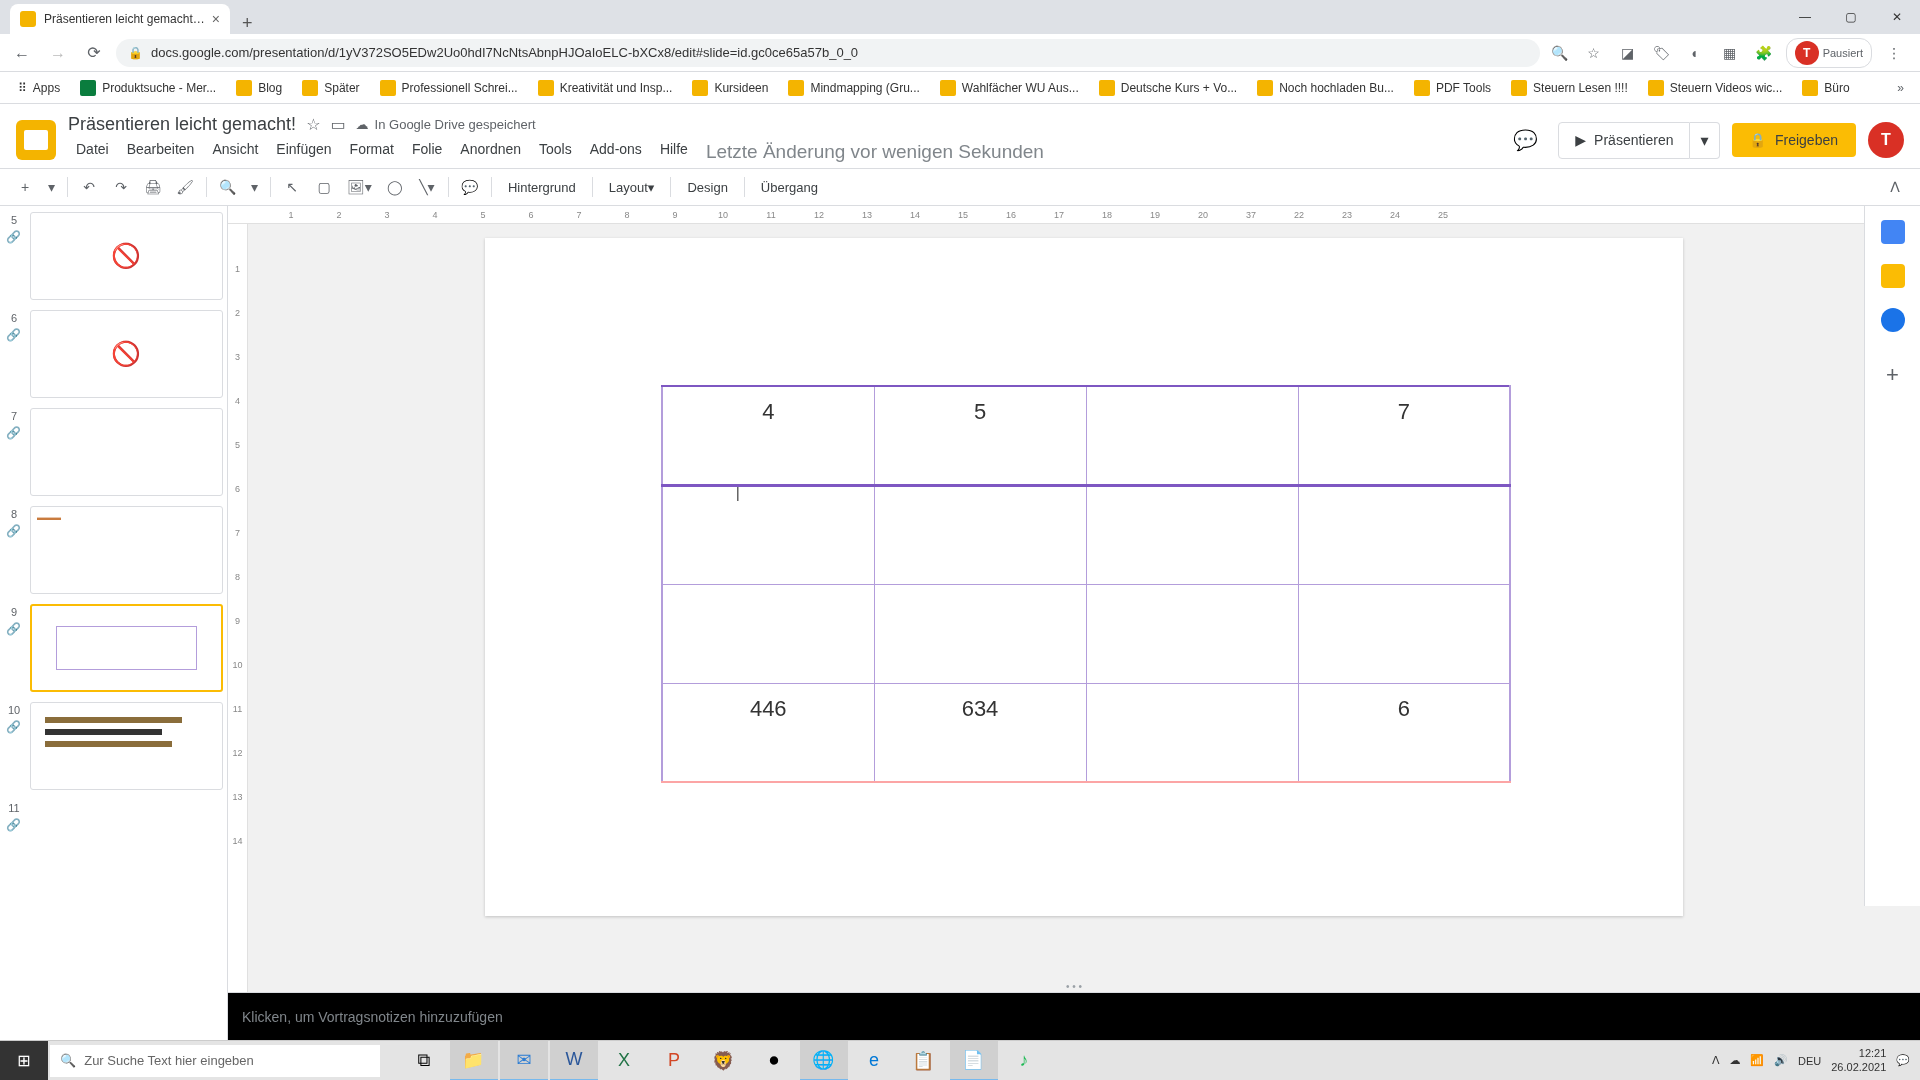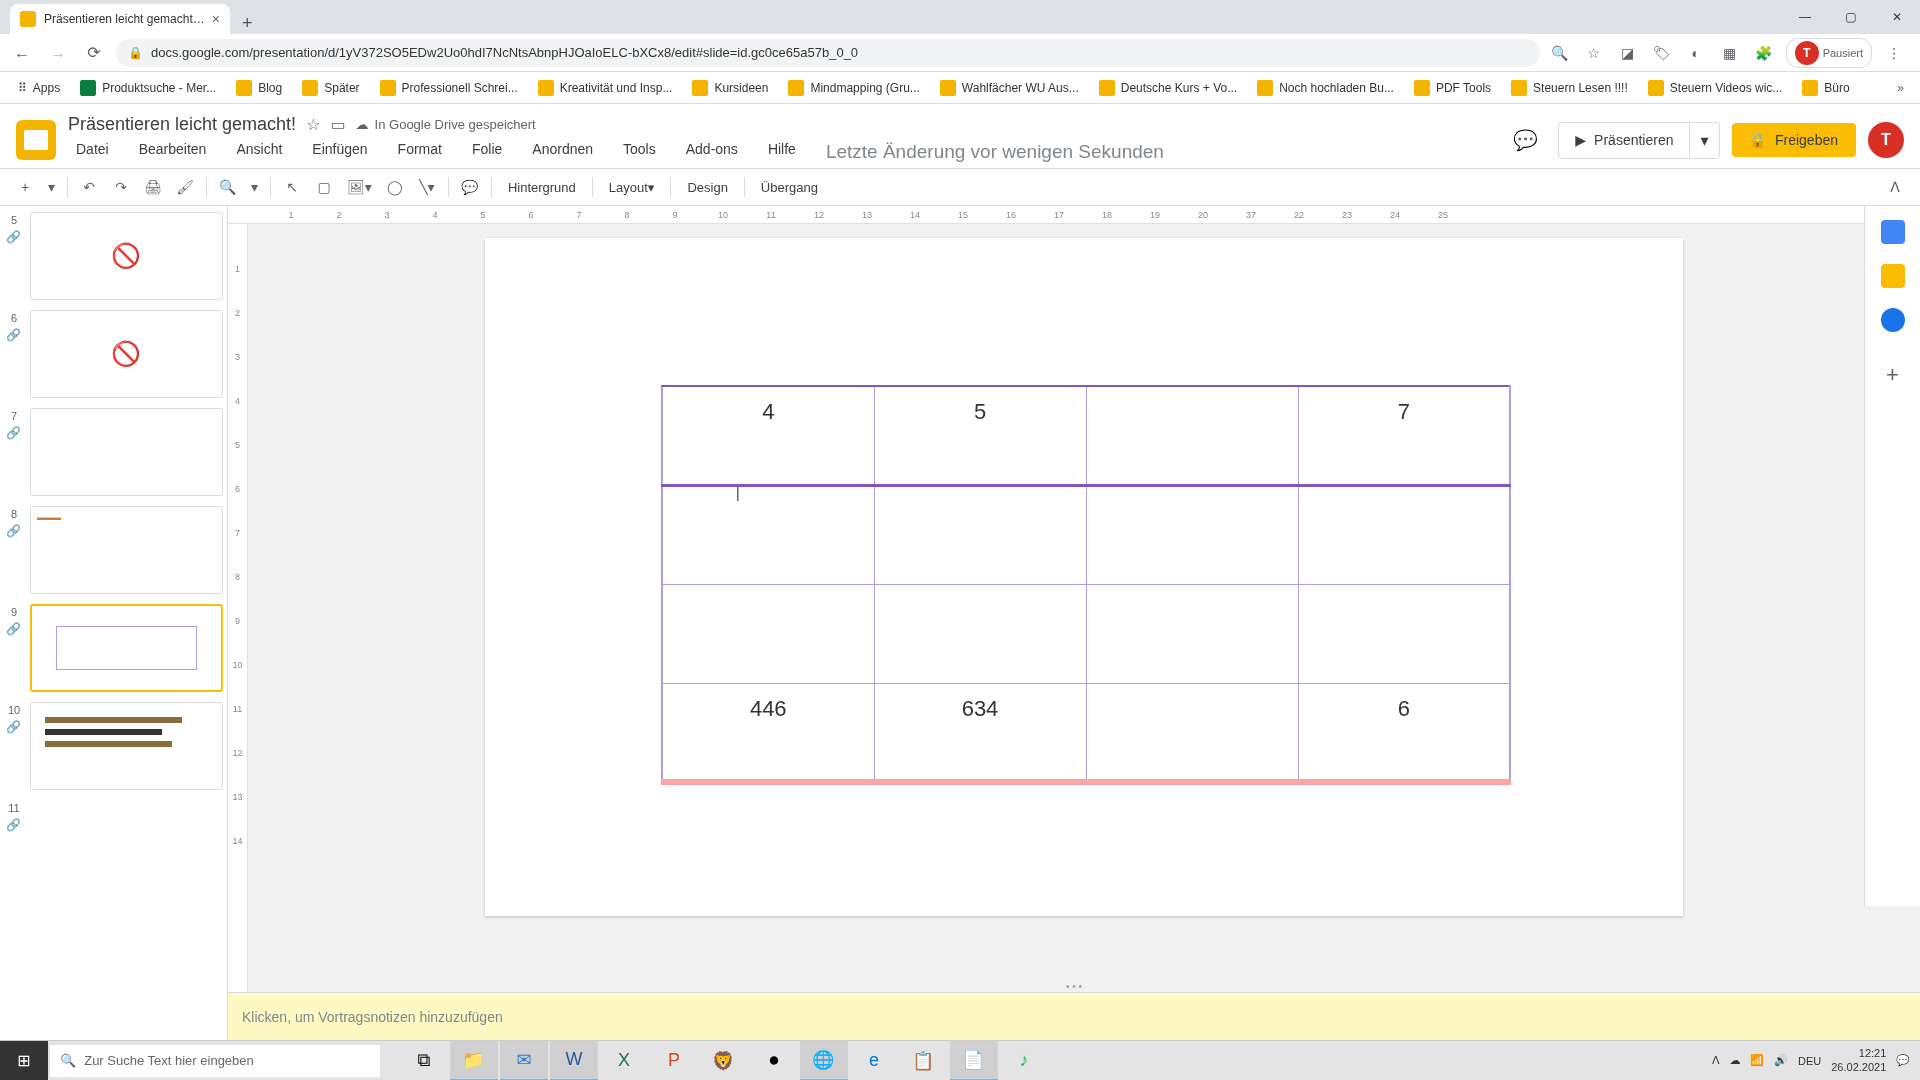--- a/index.html
+++ b/index.html
@@ -31,21 +31,21 @@
 
 
 .app-header { height: 64px; display: flex; align-items: center; padding: 8px 16px 0; gap: 12px; }
 .slides-logo { width: 40px; height: 40px; background: #f4b400; border-radius: 6px; position: relative; }
 .slides-logo::after { content: ""; position: absolute; inset: 10px 8px; background: #fff; border-radius: 2px; }
 .title-area { flex: 1; }
 .title-row { display: flex; align-items: center; gap: 10px; }
 .doc-title { font-size: 18px; color: #3c4043; }
 .title-icon { color: #5f6368; font-size: 16px; }
 .drive-status { color: #5f6368; font-size: 13px; display: flex; align-items: center; gap: 6px; }
-.menu-row { display: flex; gap: 14px; margin-top: 2px; }
+.menu-row { display: flex; gap: 2px; margin-top: 2px; }
 .menu-item { padding: 4px 8px; font-size: 14px; color: #3c4043; cursor: pointer; border-radius: 4px; }
 .last-edit { color: #80868b; font-size: 19px; padding: 4px 8px; }
 .header-right { display: flex; align-items: center; gap: 12px; }
 .icon-btn { width: 40px; height: 40px; display: flex; align-items: center; justify-content: center; color: #5f6368; border-radius: 50%; font-size: 20px; }
 .present-btn { border: 1px solid #dadce0; border-radius: 4px 0 0 4px; padding: 8px 16px; display: flex; align-items: center; gap: 8px; font-size: 14px; color: #3c4043; cursor: pointer; }
 .present-drop { border: 1px solid #dadce0; border-left: none; border-radius: 0 4px 4px 0; padding: 8px 10px; color: #3c4043; cursor: pointer; }
 .share-btn { background: #fbbc04; border-radius: 4px; padding: 9px 18px; display: flex; align-items: center; gap: 8px; font-size: 14px; font-weight: 500; color: #3c4043; cursor: pointer; }
 .user-avatar { width: 36px; height: 36px; border-radius: 50%; background: #d93025; color: #fff; display: flex; align-items: center; justify-content: center; font-weight: bold; }
 
 
@@ -74,25 +74,25 @@
 .h-ruler span { width: 10px; text-align: center; }
 .canvas-wrap { flex: 1; display: flex; }
 .v-ruler { width: 20px; background: #fff; border-right: 1px solid #e0e0e0; display: flex; flex-direction: column; align-items: center; padding-top: 40px; font-size: 9px; color: #888; gap: 34px; }
 .canvas-area { flex: 1; display: flex; justify-content: center; padding-top: 14px; position: relative; }
 .slide-canvas { width: 1198px; height: 678px; background: #fff; box-shadow: 0 1px 3px rgba(0,0,0,0.2); position: relative; }
 .slide-table { position: absolute; left: 176px; top: 147px; border-collapse: collapse; }
 .slide-table td { border: 1px solid #b39ddb; width: 212px; height: 99px; text-align: center; vertical-align: top; padding-top: 12px; font-size: 22px; color: #333; }
 .slide-table tr:first-child td { border-top: 2px solid #7e57c2; border-bottom: 3px solid #7e57c2; }
 .slide-table tr td:first-child { border-left: 2px solid #b39ddb; }
 .slide-table tr td:last-child { border-right: 2px solid #b39ddb; }
-.slide-table tr:last-child td { border-bottom: 6px solid #fca5a5; margin-top: 8px; }
+.slide-table tr:last-child td { border-bottom: 2px solid #fca5a5; margin-top: 8px; }
 .cursor-mark { position: absolute; left: 251px; top: 247px; width: 1px; height: 18px; }
 .cursor-mark::before { content: "|"; font-size: 14px; color: #333; position: absolute; top: 0; left: 0; }
 
-.notes-bar { height: 48px; background: #fef9c3; border-top: 1px solid #dadce0; display: flex; align-items: center; padding: 0 14px; color: #80868b; font-size: 14px; }
+.notes-bar { height: 48px; background: #000000; border-top: 1px solid #dadce0; display: flex; align-items: center; padding: 0 14px; color: #80868b; font-size: 14px; }
 .notes-drag { position: absolute; bottom: 48px; left: 50%; transform: translateX(-50%); color: #9aa0a6; font-size: 10px; }
 
 .bottom-bar { height: 34px; border-top: 1px solid #dadce0; display: flex; align-items: center; padding: 0 14px; gap: 14px; background: #fff; }
 .view-btn { color: #5f6368; font-size: 16px; }
 .explore-btn { width: 36px; height: 36px; background: #f1f3f4; border-radius: 50%; margin-left: auto; display: flex; align-items: center; justify-content: center; color: #5f6368; box-shadow: 0 1px 3px rgba(0,0,0,0.2); }
 .nav-arrows { display: flex; gap: 8px; color: #5f6368; font-size: 16px; }
 
 .side-rail { position: absolute; top: 206px; right: 0; width: 56px; display: flex; flex-direction: column; align-items: center; gap: 20px; background: #fff; border-left: 1px solid #dadce0; padding: 14px 0; height: 700px; }
 .rail-icon { width: 24px; height: 24px; border-radius: 4px; }
 .rail-add { color: #5f6368; font-size: 22px; margin-top: 10px; }

